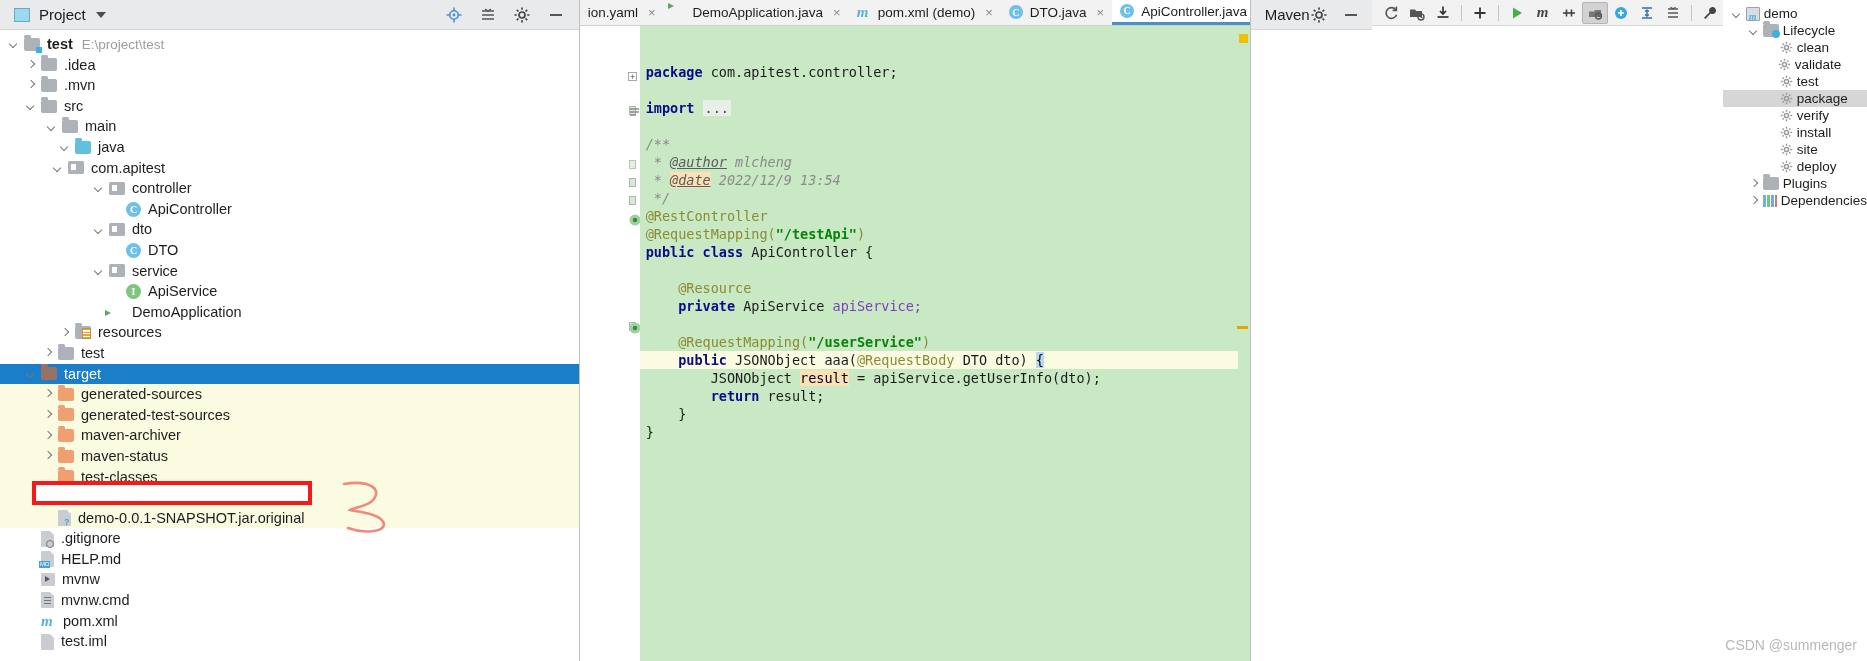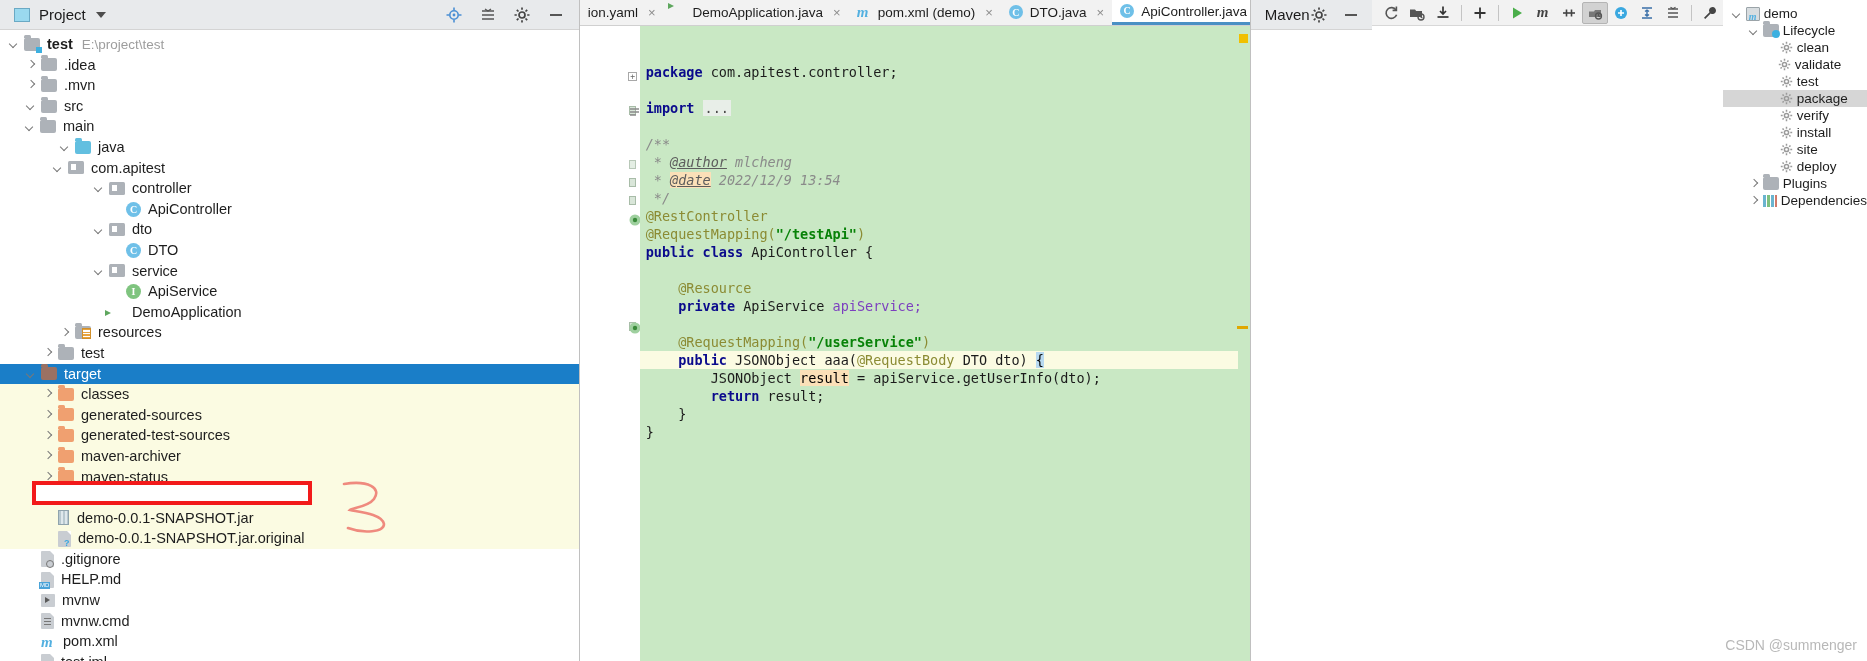--- a/index.html
+++ b/index.html
@@ -521,21 +521,21 @@
           </span>
           <span class="label">.mvn</span>
         </div>
         <div class="row" style="padding-left: 25px;">
           <span class="arrow down"></span>
           <span class="ic" style="width: 18px;">
             <span class="folder grey" style="display:block"></span>
           </span>
           <span class="label">src</span>
         </div>
-        <div class="row" style="padding-left: 24px;">
+        <div class="row" style="padding-left: 46px;">
           <span class="arrow down"></span>
           <span class="ic" style="width: 18px;">
             <span class="folder grey" style="display:block"></span>
           </span>
           <span class="label">main</span>
         </div>
         <div class="row" style="padding-left: 59px;">
           <span class="arrow down"></span>
           <span class="ic" style="width: 18px;">
             <span class="folder blue" style="display:block"></span>
@@ -609,27 +609,20 @@
             <span class="folder grey" style="display:block"></span>
           </span>
           <span class="label">test</span>
         </div>
         <div class="row selected" style="padding-left: 25px;">
           <span class="arrow down"></span>
           <span class="ic" style="width: 18px;">
             <span class="folder brown" style="display:block"></span>
           </span>
           <span class="label">target</span>
-        </div>
-        <div class="row target-child" style="padding-left: 42px;">
-          <span class="arrow right"></span>
-          <span class="ic" style="width: 18px;">
-            <span class="folder orange" style="display:block"></span>
-          </span>
-          <span class="label">classes</span>
         </div>
         <div class="row target-child" style="padding-left: 42px;">
           <span class="arrow right"></span>
           <span class="ic" style="width: 18px;">
             <span class="folder orange" style="display:block"></span>
           </span>
           <span class="label">generated-sources</span>
         </div>
         <div class="row target-child" style="padding-left: 42px;">
           <span class="arrow right"></span>

